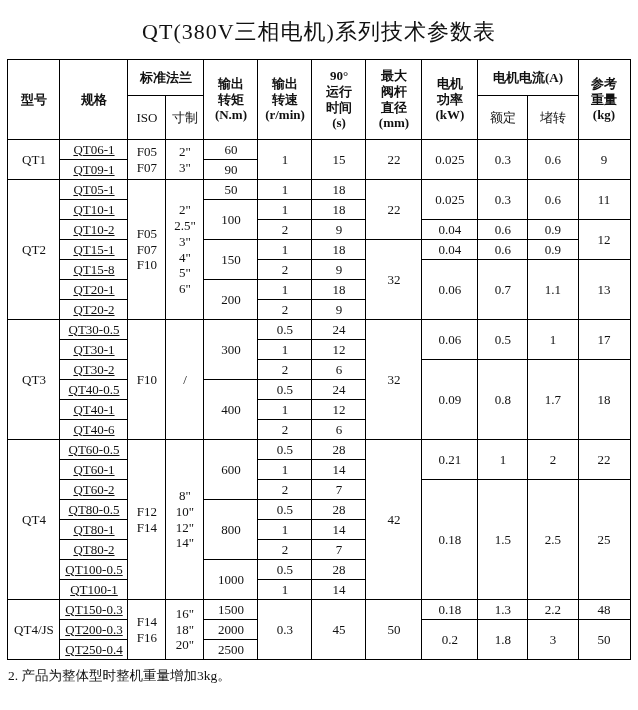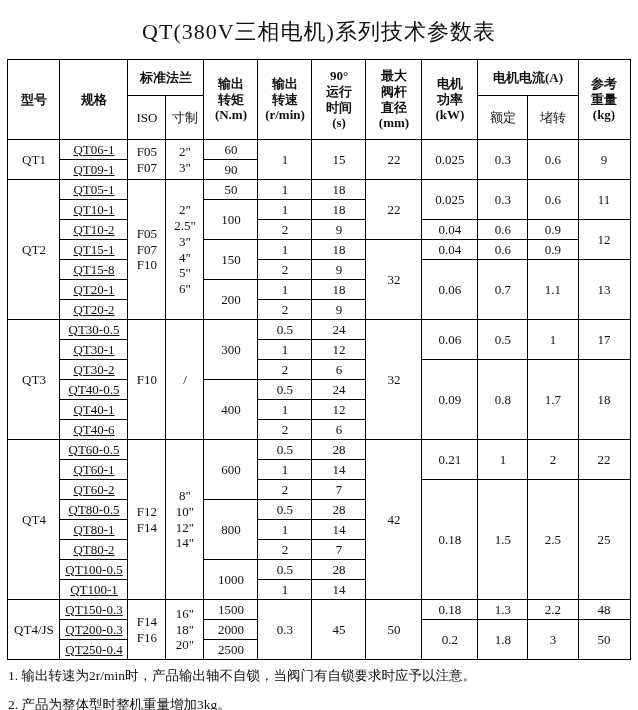--- a/index.html
+++ b/index.html
@@ -330,17 +330,16 @@
           <td rowspan="2">50</td>
         </tr>
         <tr>
           <td class="left">QT250-0.4</td>
           <td>2500</td>
         </tr>
       </tbody>
   </table>
 
   <div class="notes">
-    <div class="note-line">1. 输出转速为2r/min时，产品输出轴不自锁，当阀门有自锁要求时应予以注意。</div>
     <div class="note-line">2. 产品为整体型时整机重量增加3kg。</div>
   </div>
 
 </div>
 
 </body></html>

